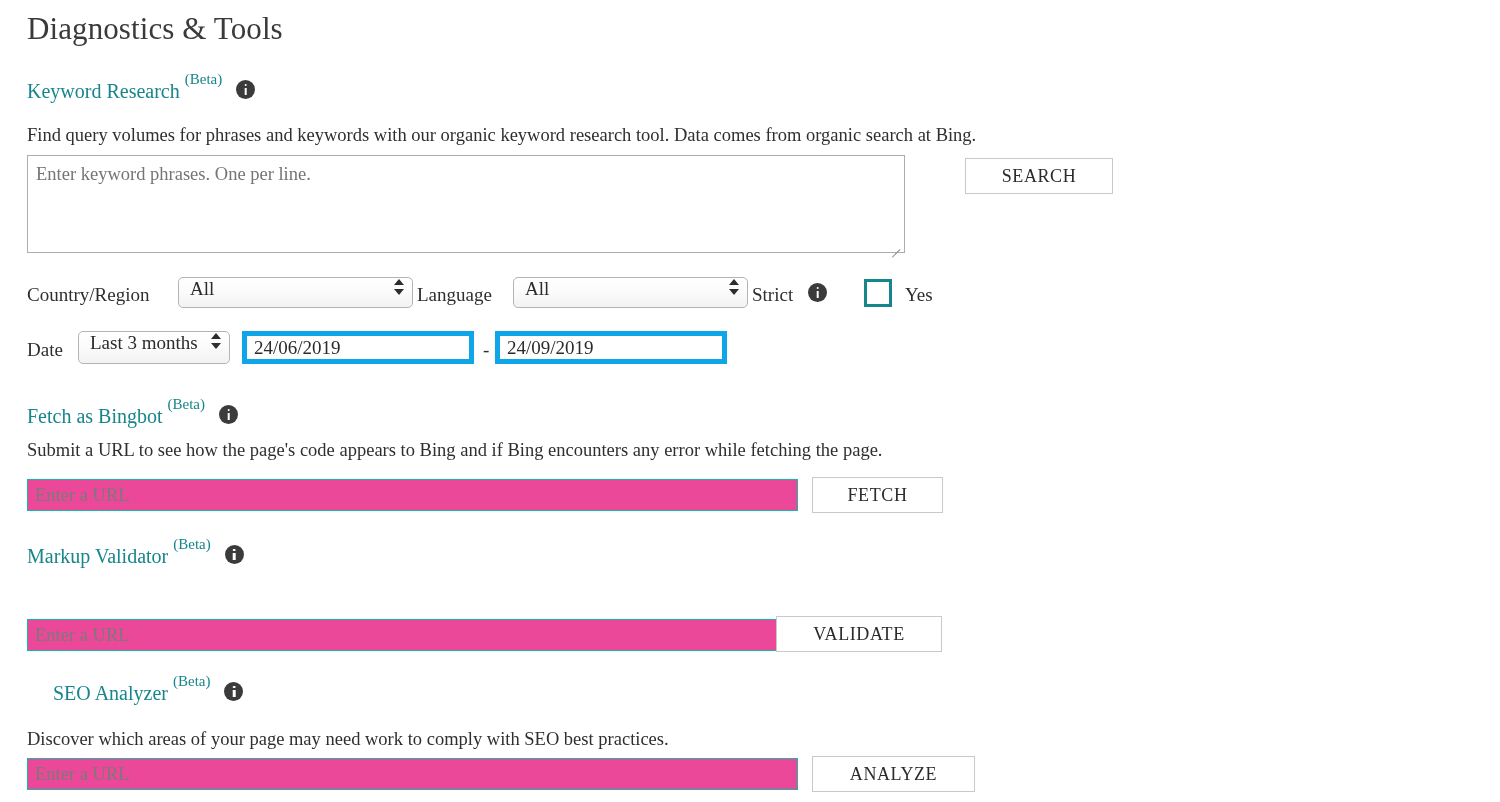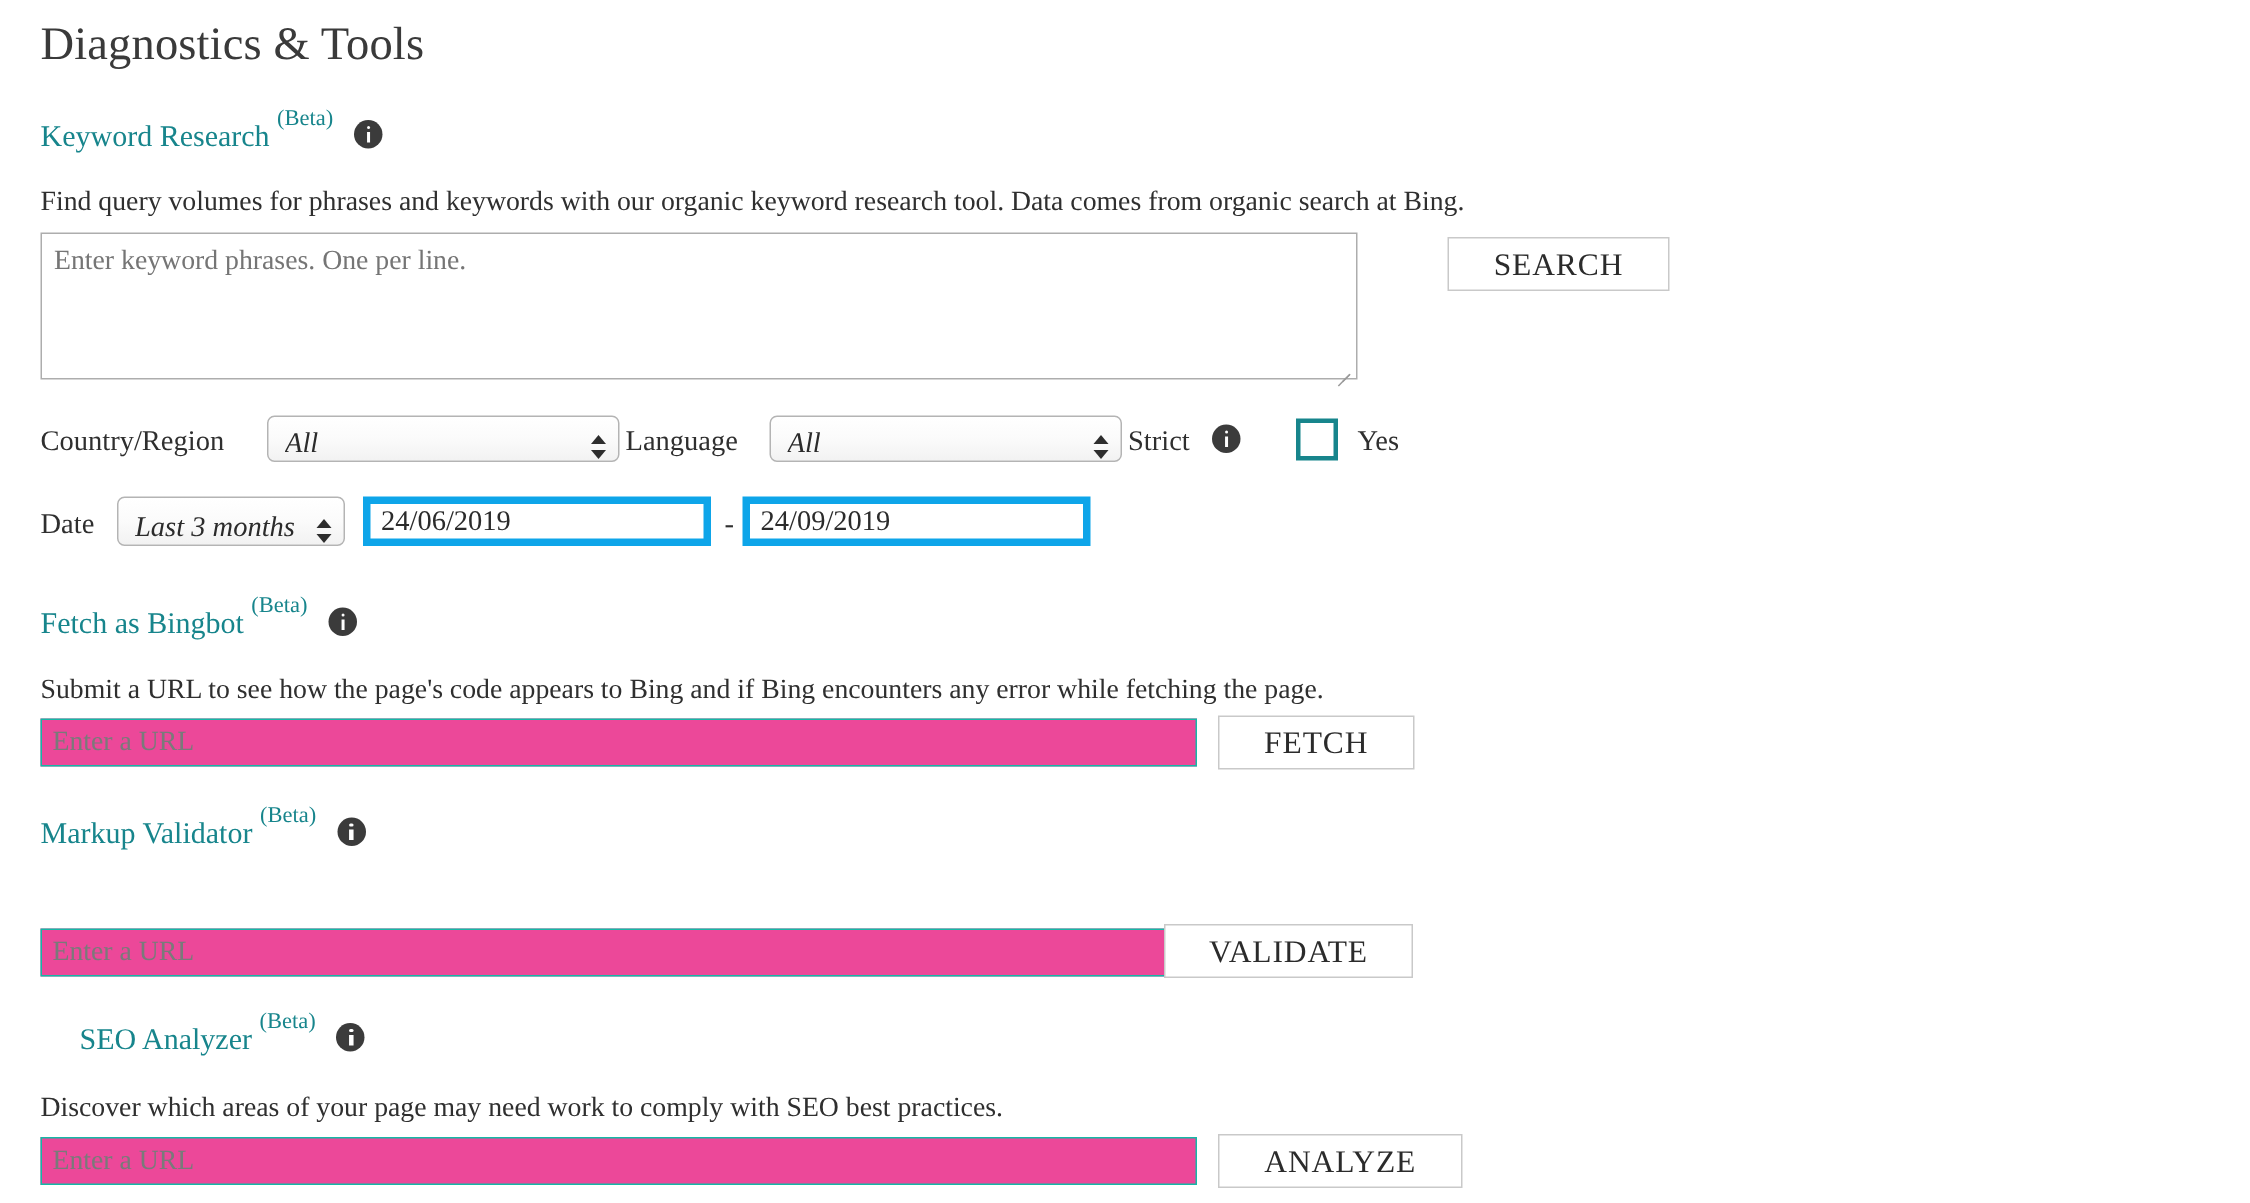--- a/index.html
+++ b/index.html
@@ -136,21 +136,21 @@
   }
   .resize-grip span:nth-child(1) { width: 11px; top: 10px; }
   .resize-grip span:nth-child(2) { width: 7px;  top: 10px; right: 0; transform: rotate(-45deg) translate(0,0); }
 
   .btn {
     position: absolute;
     box-sizing: border-box;
     border: 1px solid #c9c9c9;
     background: #ffffff;
     font-family: "Liberation Serif", "DejaVu Serif", serif;
-    font-size: 21px;
+    font-size: 18px;
     color: #2b2b2b;
     letter-spacing: 0.6px;
     text-align: center;
     cursor: pointer;
     padding: 0;
     line-height: 1;
     display: flex;
     align-items: center;
     justify-content: center;
   }
@@ -180,25 +180,24 @@
   .sel {
     position: absolute;
     box-sizing: border-box;
     border: 1px solid #b4b4b4;
     border-radius: 5px;
     background: linear-gradient(180deg, #ffffff 0%, #fbfbfb 48%, #f2f2f2 100%);
     font-family: "Liberation Serif", "DejaVu Serif", serif;
     font-size: 19px;
     color: #2b2b2b;
     display: flex;
-    align-items: flex-end;
+    align-items: flex-start;
     cursor: pointer;
     user-select: none;
     padding: 0 8px 0 11px;
-    font-style: italic;
   }
   .sel .sel-val { flex: 1 1 auto; white-space: nowrap; overflow: hidden; }
   .stepper {
     position: relative;
     width: 10px;
     height: 18px;
     flex: 0 0 auto;
     margin-left: 6px;
   }
   .stepper i {
@@ -296,21 +295,21 @@
   </div>
   <input class="date-input" style="left: 242px; top: 331px; width: 232px; height: 33px;" value="24/06/2019">
   <span class="dash" style="left:483px; top:340px;">-</span>
   <input class="date-input" style="left: 495px; top: 331px; width: 232px; height: 33px;" value="24/09/2019">
 
   <div class="section-head" style="left:27px; top:405px;">
     <span class="section-title">Fetch as Bingbot</span>
     <span class="beta">(Beta)</span>
     <span class="info-icon"></span>
   </div>
-  <div class="desc" style="left:27px; top:449px;">Submit a URL to see how the page's code appears to Bing and if Bing encounters any error while fetching the page.</div>
+  <div class="desc" style="left:27px; top:439px;">Submit a URL to see how the page's code appears to Bing and if Bing encounters any error while fetching the page.</div>
   <input class="url-input" style="left: 27px; top: 479px; width: 771px; height: 32px;" placeholder="Enter a URL">
   <button class="btn" style="left:812px; top:477px; width:131px; height:36px;">FETCH</button>
 
   <div class="section-head" style="left:27px; top:545px;">
     <span class="section-title">Markup Validator</span>
     <span class="beta">(Beta)</span>
     <span class="info-icon"></span>
   </div>
   <input class="url-input" style="left: 27px; top: 619px; width: 773px; height: 32px;" placeholder="Enter a URL">
   <button class="btn" style="left:776px; top:616px; width:166px; height:36px;">VALIDATE</button>

